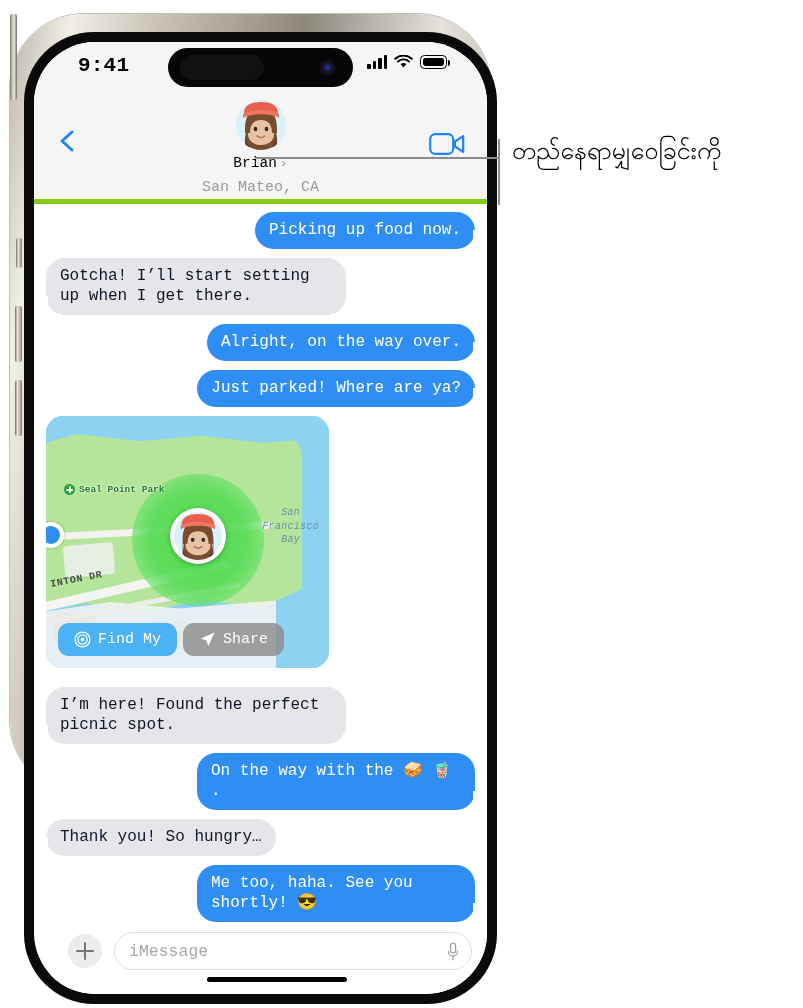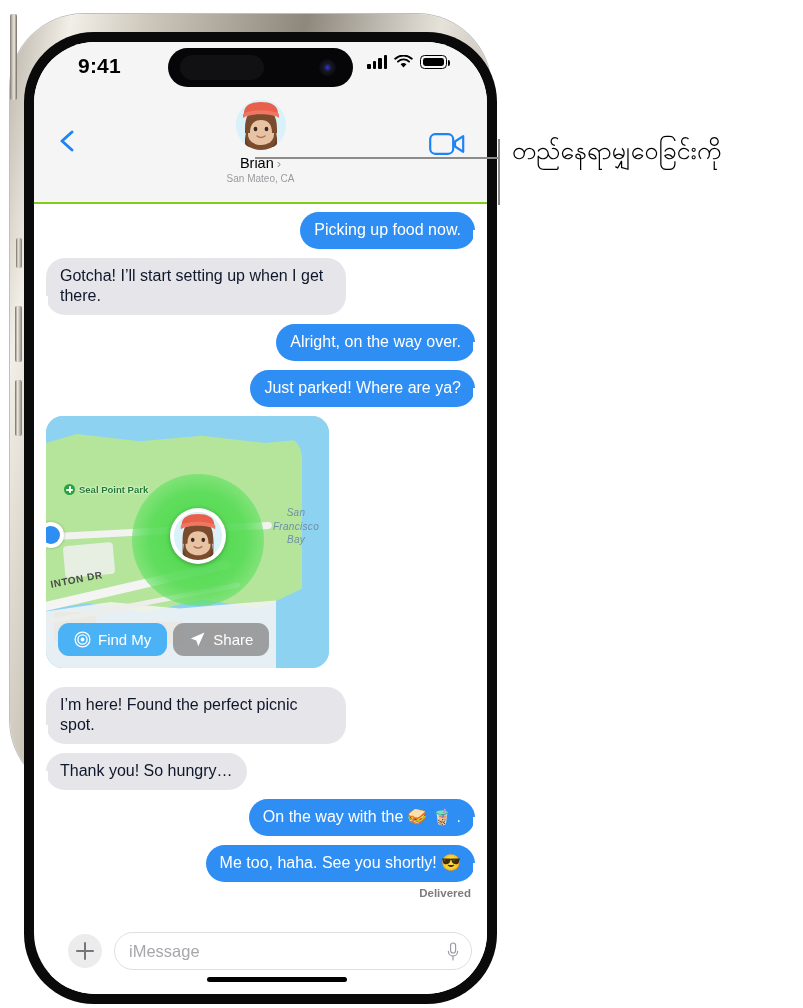--- a/index.html
+++ b/index.html
@@ -11,20 +11,21 @@
   }
   #root { position: relative; width: 803px; height: 1008px; }
 
   
   .phone-outer {
     position: absolute; left: 10px; top: 14px;
     width: 481px; height: 780px;
     border-radius: 74px;
     background: linear-gradient(100deg,#b9b2a6 0%,#f2efe8 10%,#cfc9bd 22%,#8d877c 48%,#e6e2da 70%,#b6b0a4 88%,#7d786e 100%);
     box-shadow: 0 0 0 1px rgba(0,0,0,.25);
+    font-family: Liberation Mono, monospace;
   }
   .phone-bezel {
     position: absolute; left: 14px; top: 18px;
     width: 473px; height: 972px;
     border-radius: 70px;
     background: #0a0a0a;
   }
   .screen {
     position: absolute; left: 24px; top: 28px;
     width: 453px; height: 952px;
@@ -64,35 +65,35 @@
   .bars i { display:block; width: 3.5px; background:#000; border-radius:1px; }
   .bars i:nth-child(1){height:5px}.bars i:nth-child(2){height:8px}
   .bars i:nth-child(3){height:11px}.bars i:nth-child(4){height:14px}
   .battery { position: relative; width: 27px; height: 14px; border: 1.6px solid #000; border-radius: 4.5px; }
   .battery:before { content:""; position:absolute; left:1.6px; top:1.6px; right:1.6px; bottom:1.6px; background:#000; border-radius:2.4px;}
   .battery:after { content:""; position:absolute; right:-4px; top:4px; width:2.4px; height:6px; background:#000; border-radius:0 2px 2px 0;}
 
   
   .navbar {
     position: absolute; left: 0; top: 50px; width: 453px; height: 112px;
-    background: #f5f5f6; border-bottom: 2px solid #84cc16;
+    background: #f5f5f6; border-bottom: 5px solid #84cc16;
   }
   .back-chevron { position: absolute; left: 22px; top: 38px; width: 22px; height: 22px; cursor: pointer; }
   .facetime-btn { position: absolute; right: 22px; top: 40px; width: 36px; height: 24px; cursor: pointer; }
   .nav-center { position: absolute; left: 0; right: 0; top: 8px; text-align: center; }
   .avatar {
     width: 50px; height: 50px; border-radius: 50%;
     background: #d8f0f7; margin: 0 auto; position: relative; overflow: hidden;
   }
   .nav-name {
     margin-top: 5px; font-size: 14.5px; color: #000; font-weight: 400;
     display: inline-flex; align-items: center; gap: 3px;
   }
   .nav-name .chev { color: #9a9a9e; font-size: 13px; line-height: 1; }
-  .nav-sub { font-size: 10px; color: #9b9b9f; margin-top: 1px; }
+  .nav-sub { font-size: 15px; color: #9b9b9f; margin-top: 7px; }
 
   
   .thread {
     position: absolute; left: 0; top: 162px; width: 453px; height: 718px;
     background: #ffffff; padding: 8px 12px 0 12px;
   }
   .row { display: flex; margin-bottom: 9px; }
   .row.out { justify-content: flex-end; }
   .row.in  { justify-content: flex-start; }
   .bubble {
@@ -371,26 +372,26 @@
                 <span>Share</span>
               </div>
             </div>
           </div>
         </div>
 
         <div class="row in">
           <div class="bubble in" style="max-width:300px">I’m here! Found the perfect picnic spot.</div>
         </div>
 
+        <div class="row out">
+          <div class="bubble out">On the way with the 🥪 🧋 .</div>
+        </div>
+
         <div class="row in">
           <div class="bubble in">Thank you! So hungry…</div>
-        </div>
-
-        <div class="row out">
-          <div class="bubble out">On the way with the 🥪 🧋 .</div>
         </div>
 
         <div class="row out">
           <div class="bubble out">Me too, haha. See you shortly! 😎</div>
         </div>
 
         <div class="delivered">Delivered</div>
       </div>
 
       <div class="inputbar">

